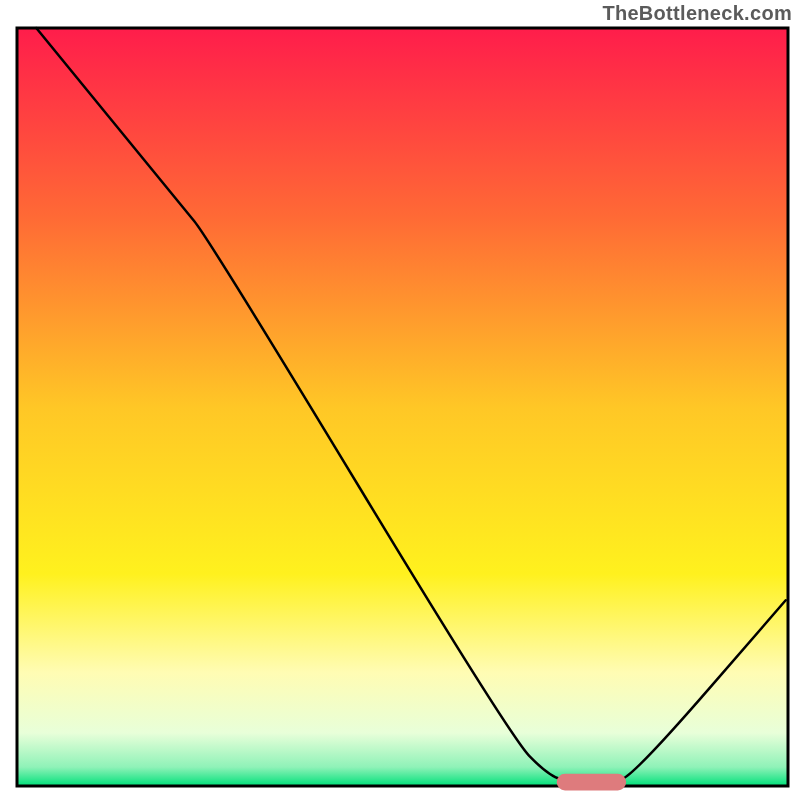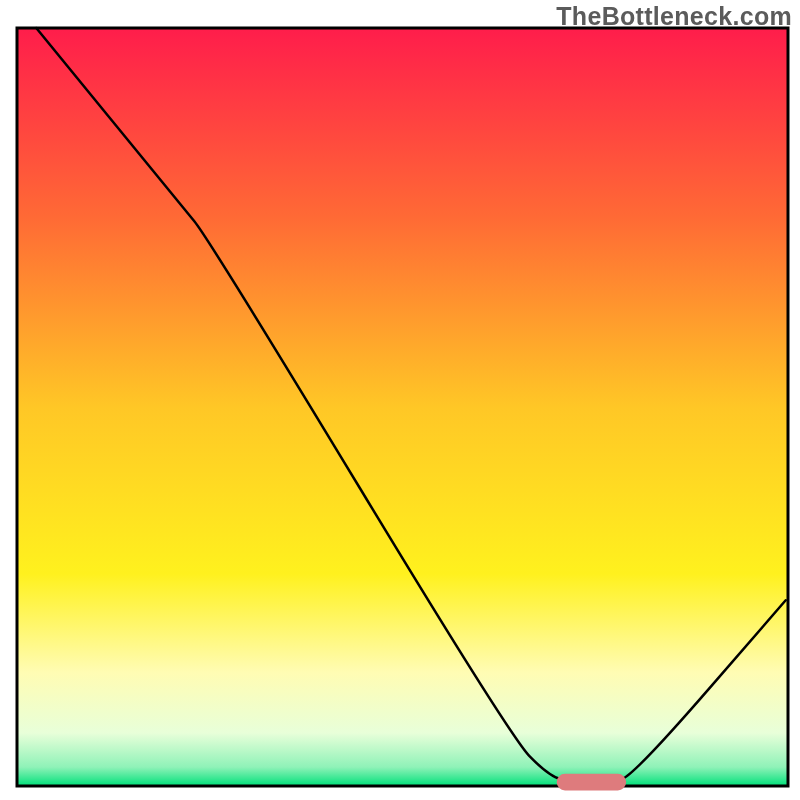--- a/index.html
+++ b/index.html
@@ -13,21 +13,21 @@
   }
   .stage {
     position: relative;
     width: 800px;
     height: 800px;
   }
   .watermark {
     position: absolute;
     top: 2px;
     right: 8px;
-    font-size: 25px;
+    font-size: 20px;
     font-weight: 600;
     color: #5b5b5b;
     letter-spacing: 0.3px;
     user-select: none;
   }
   svg {
     position: absolute;
     left: 0;
     top: 0;
   }

